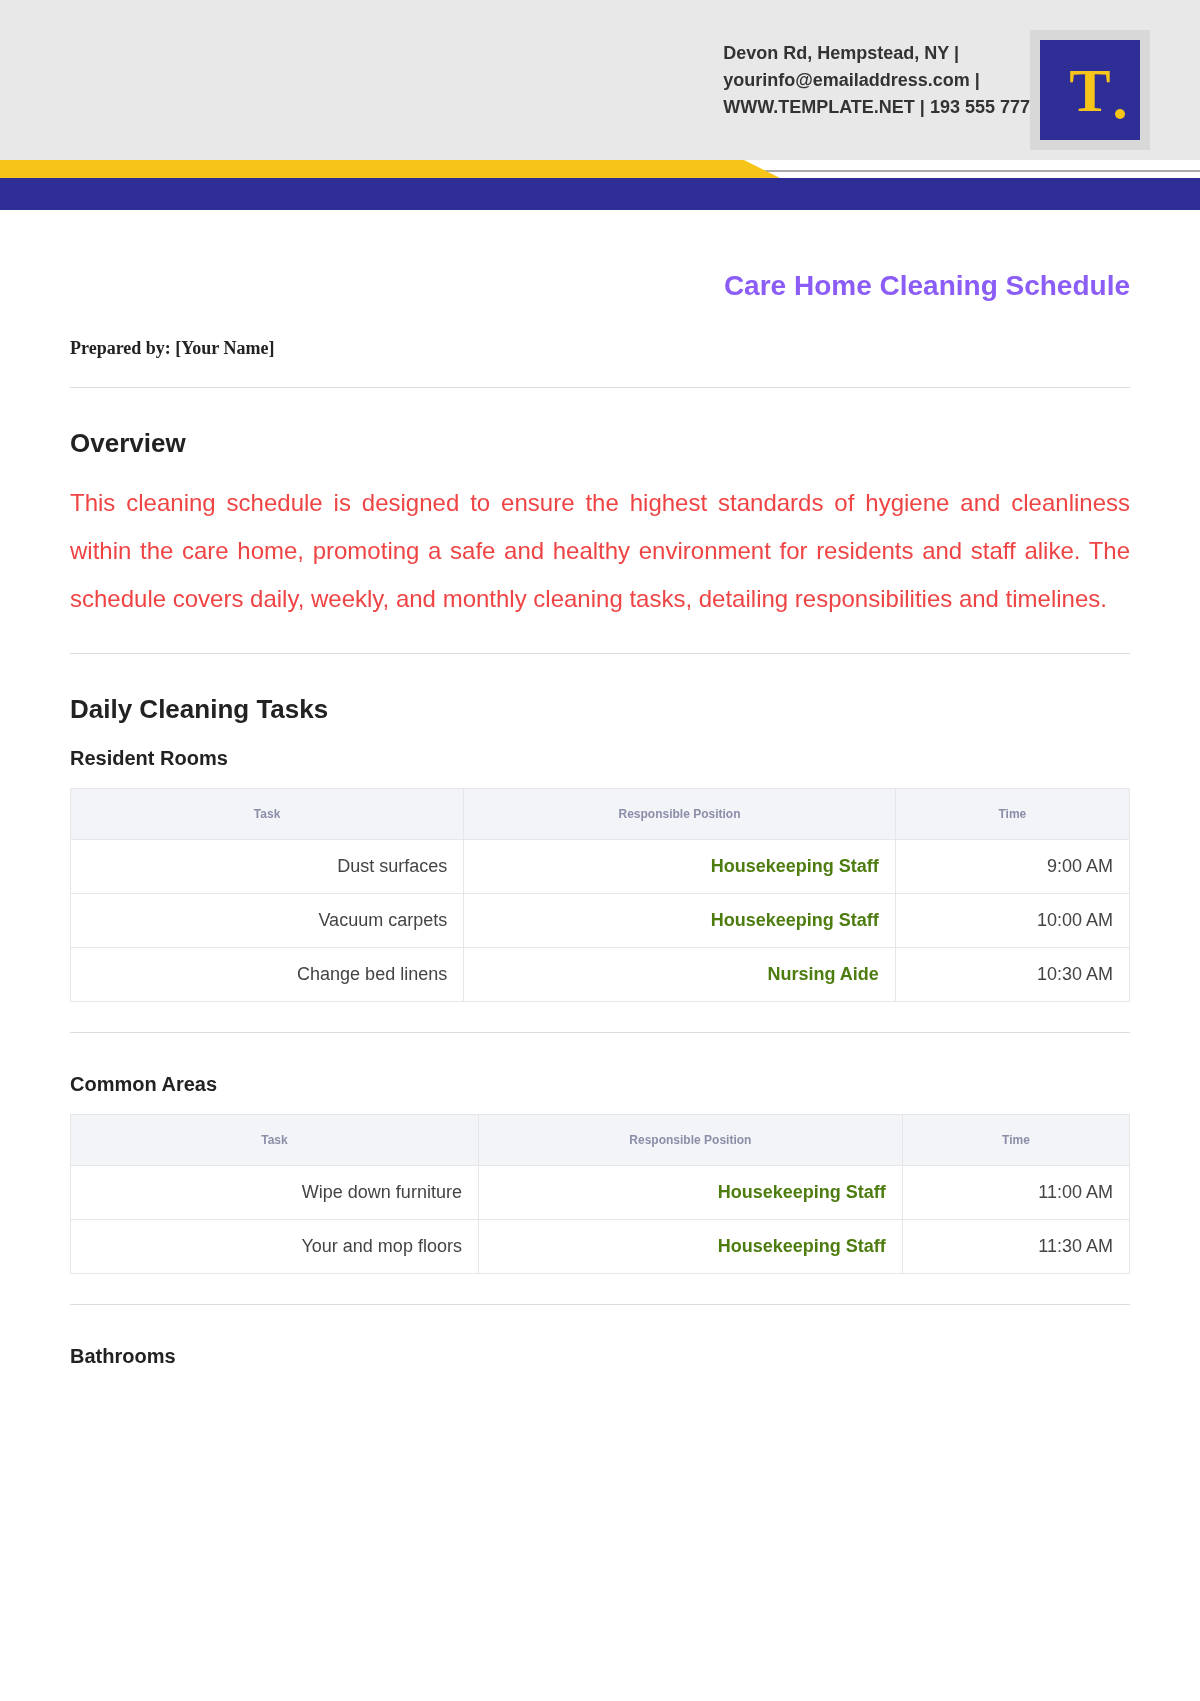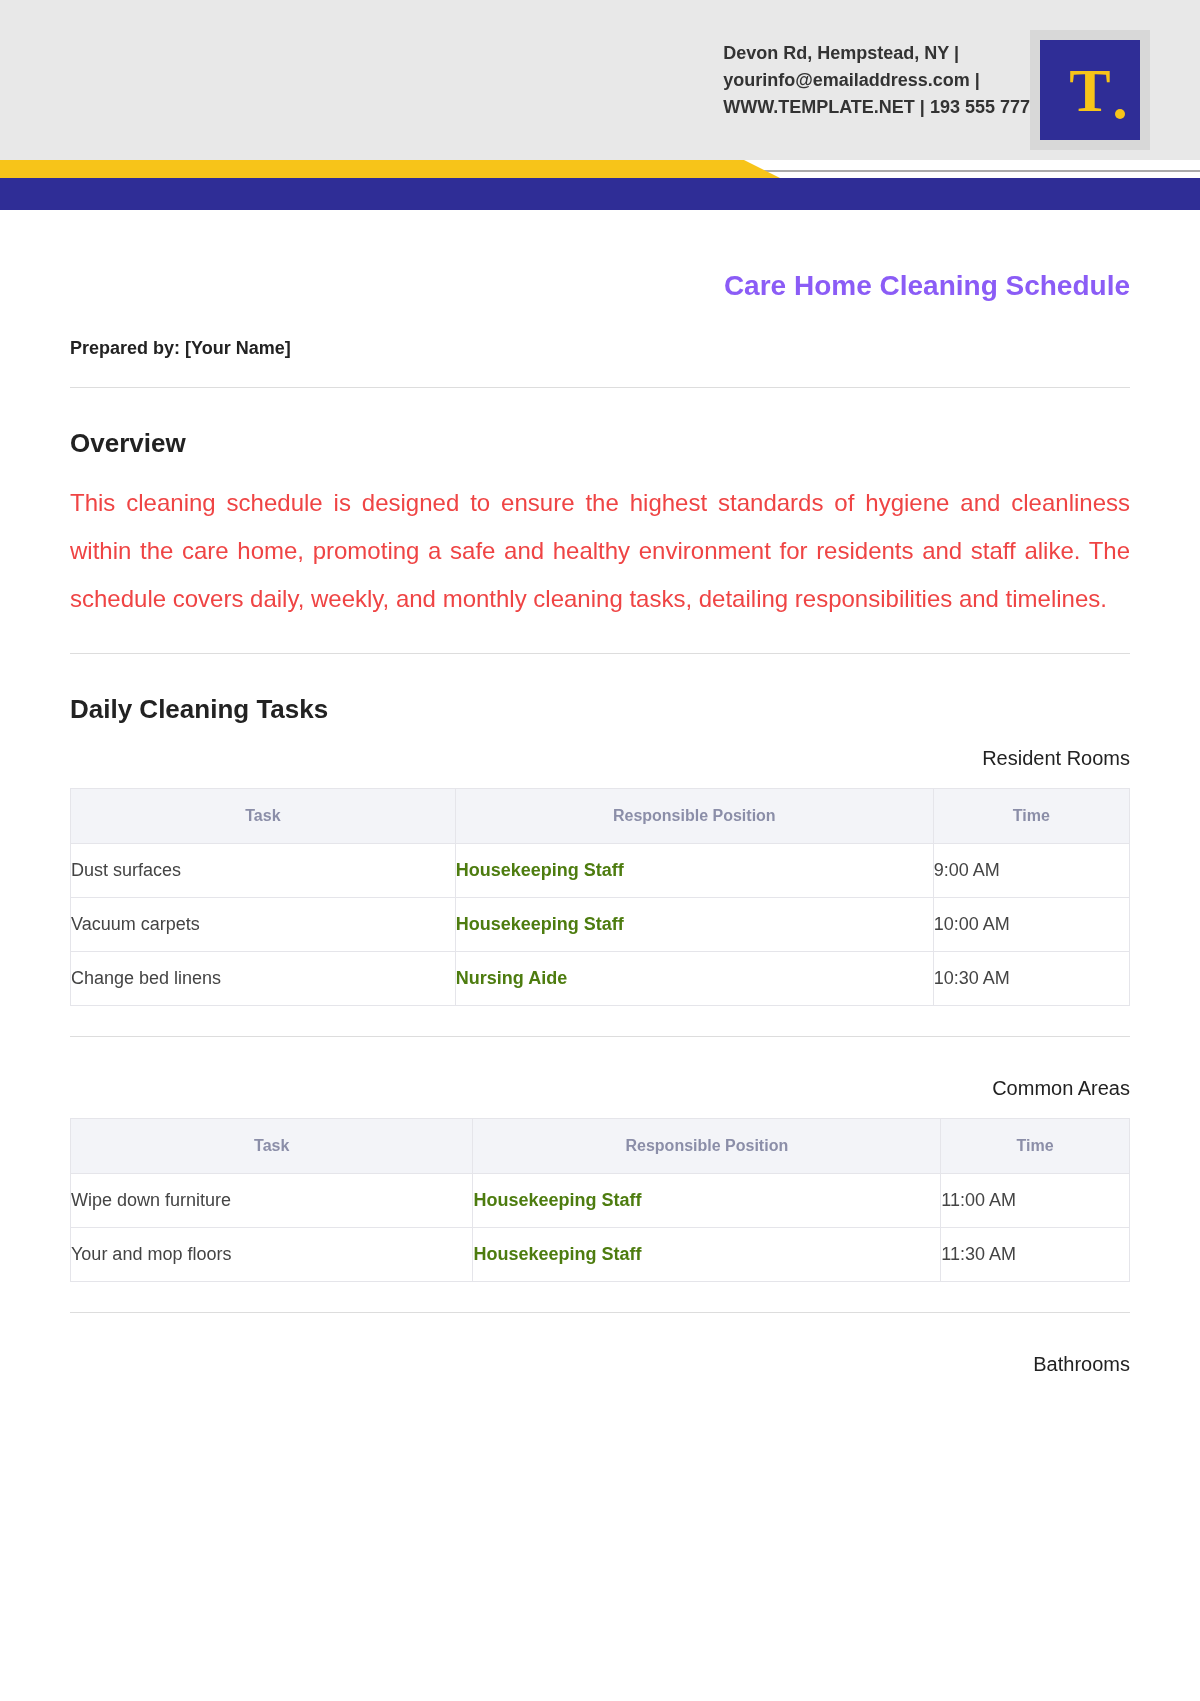--- a/index.html
+++ b/index.html
@@ -95,20 +95,21 @@
     font-weight: 800;
     text-align: right;
     color: #8b5cf6;
     margin-bottom: 36px;
   }
   .prepared {
     font-size: 18px;
     font-weight: 700;
     color: #222;
     margin-bottom: 28px;
+    font-family: Liberation Serif, serif;
   }
   hr.divider {
     border: none;
     border-top: 1px solid #ddd;
     margin: 20px 0 40px 0;
   }
   h2 {
     font-size: 26px;
     font-weight: 700;
     color: #222;
@@ -116,43 +117,42 @@
   }
   .overview-text {
     font-size: 24px;
     color: #ef4444;
     line-height: 2;
     text-align: justify;
     margin-bottom: 30px;
   }
   h3 {
     font-size: 20px;
-    font-weight: 400;
+    font-weight: 700;
     color: #222;
     margin-bottom: 18px;
     margin-top: 22px;
-    text-align: right;
   }
   table {
     width: 100%;
     border-collapse: collapse;
     margin-bottom: 30px;
   }
   thead th {
     background: #f3f4f8;
     color: #8b8ea8;
     font-weight: 600;
-    font-size: 16px;
+    font-size: 12px;
     padding: 18px 12px;
     text-align: center;
     border: 1px solid #e5e5ea;
   }
   tbody td {
-    padding: 16px 0;
-    text-align: left;
+    padding: 16px 16px;
+    text-align: right;
     font-size: 18px;
     color: #444;
     border: 1px solid #e5e5ea;
   }
   tbody td.resp {
     font-weight: 700;
     color: #4d7c0f;
     margin-top: 8px;
   }
 </style>

